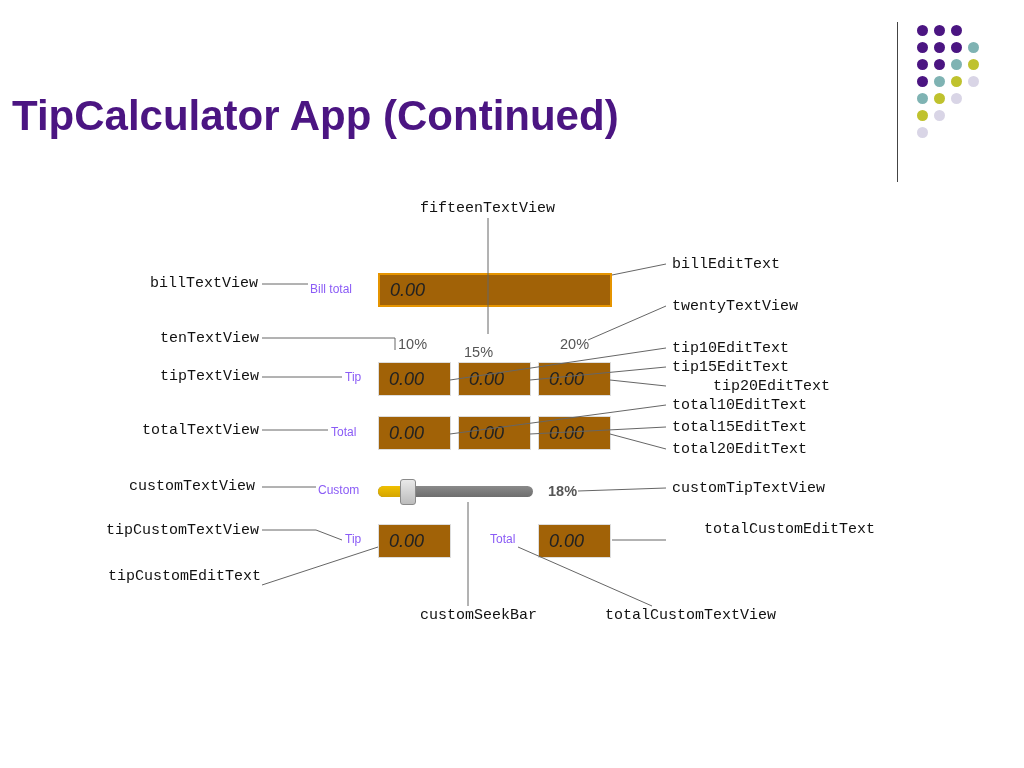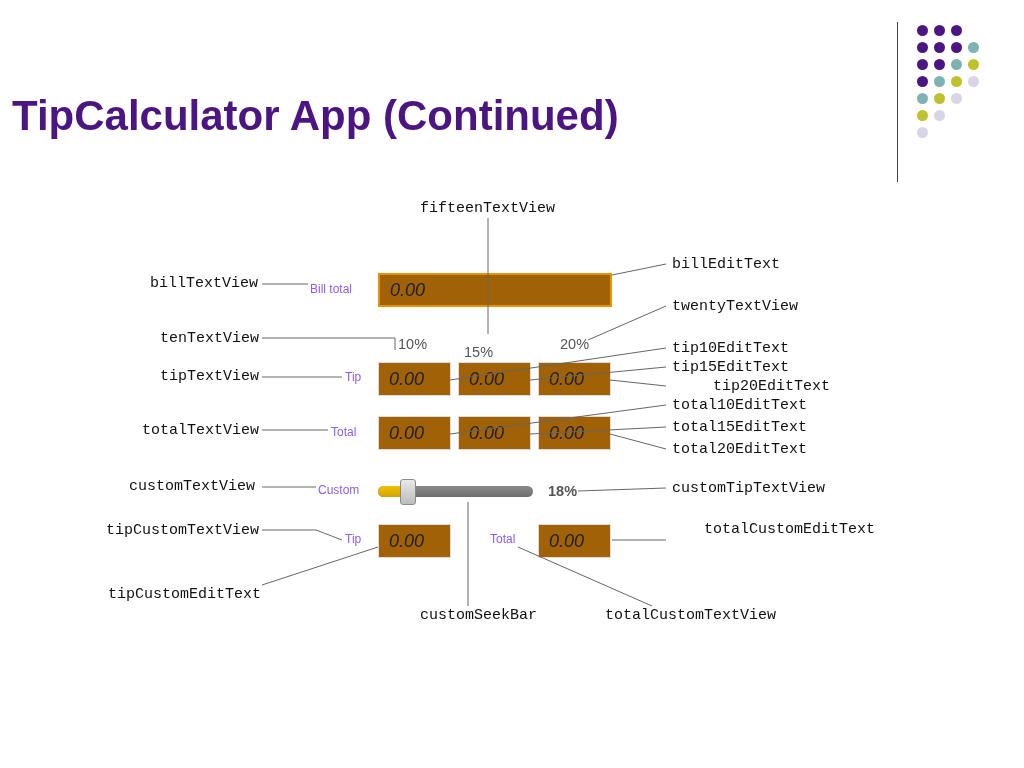--- a/index.html
+++ b/index.html
@@ -199,21 +199,21 @@
   <span class="rlabel-sm" style="left:428px; top:283px;font-weight:bold;">18%</span>
   <span class="rlabel" style="left:225px; top:332px;">Tip</span>
   <span class="rlabel" style="left:370px; top:332px;">Total</span>
 
   <span class="mono" style="left:30px; top:75px; text-align:right;">billTextView</span>
   <span class="mono" style="left:40px; top:130px;">tenTextView</span>
   <span class="mono" style="left:40px; top:168px;">tipTextView</span>
   <span class="mono" style="left:22px; top:222px;">totalTextView</span>
   <span class="mono" style="left:9px; top:278px;text-align:center;">customTextView</span>
   <span class="mono" style="left:-14px; top:322px;">tipCustomTextView</span>
-  <span class="mono" style="left:-12px; top:386px;">tipCustomEditText</span>
+  <span class="mono" style="left:-12px; top:368px;">tipCustomEditText</span>
 
   <span class="mono" style="left:300px; top:0px;">fifteenTextView</span>
 
   <span class="mono" style="left:300px; top:407px;">customSeekBar</span>
   <span class="mono" style="left:460px; top:407px;margin-left:25px;">totalCustomTextView</span>
 
   <span class="mono" style="left:552px; top:56px;">billEditText</span>
   <span class="mono" style="left:552px; top:98px;">twentyTextView</span>
   <span class="mono" style="left:552px; top:140px;">tip10EditText</span>
   <span class="mono" style="left:552px; top:159px;">tip15EditText</span>

